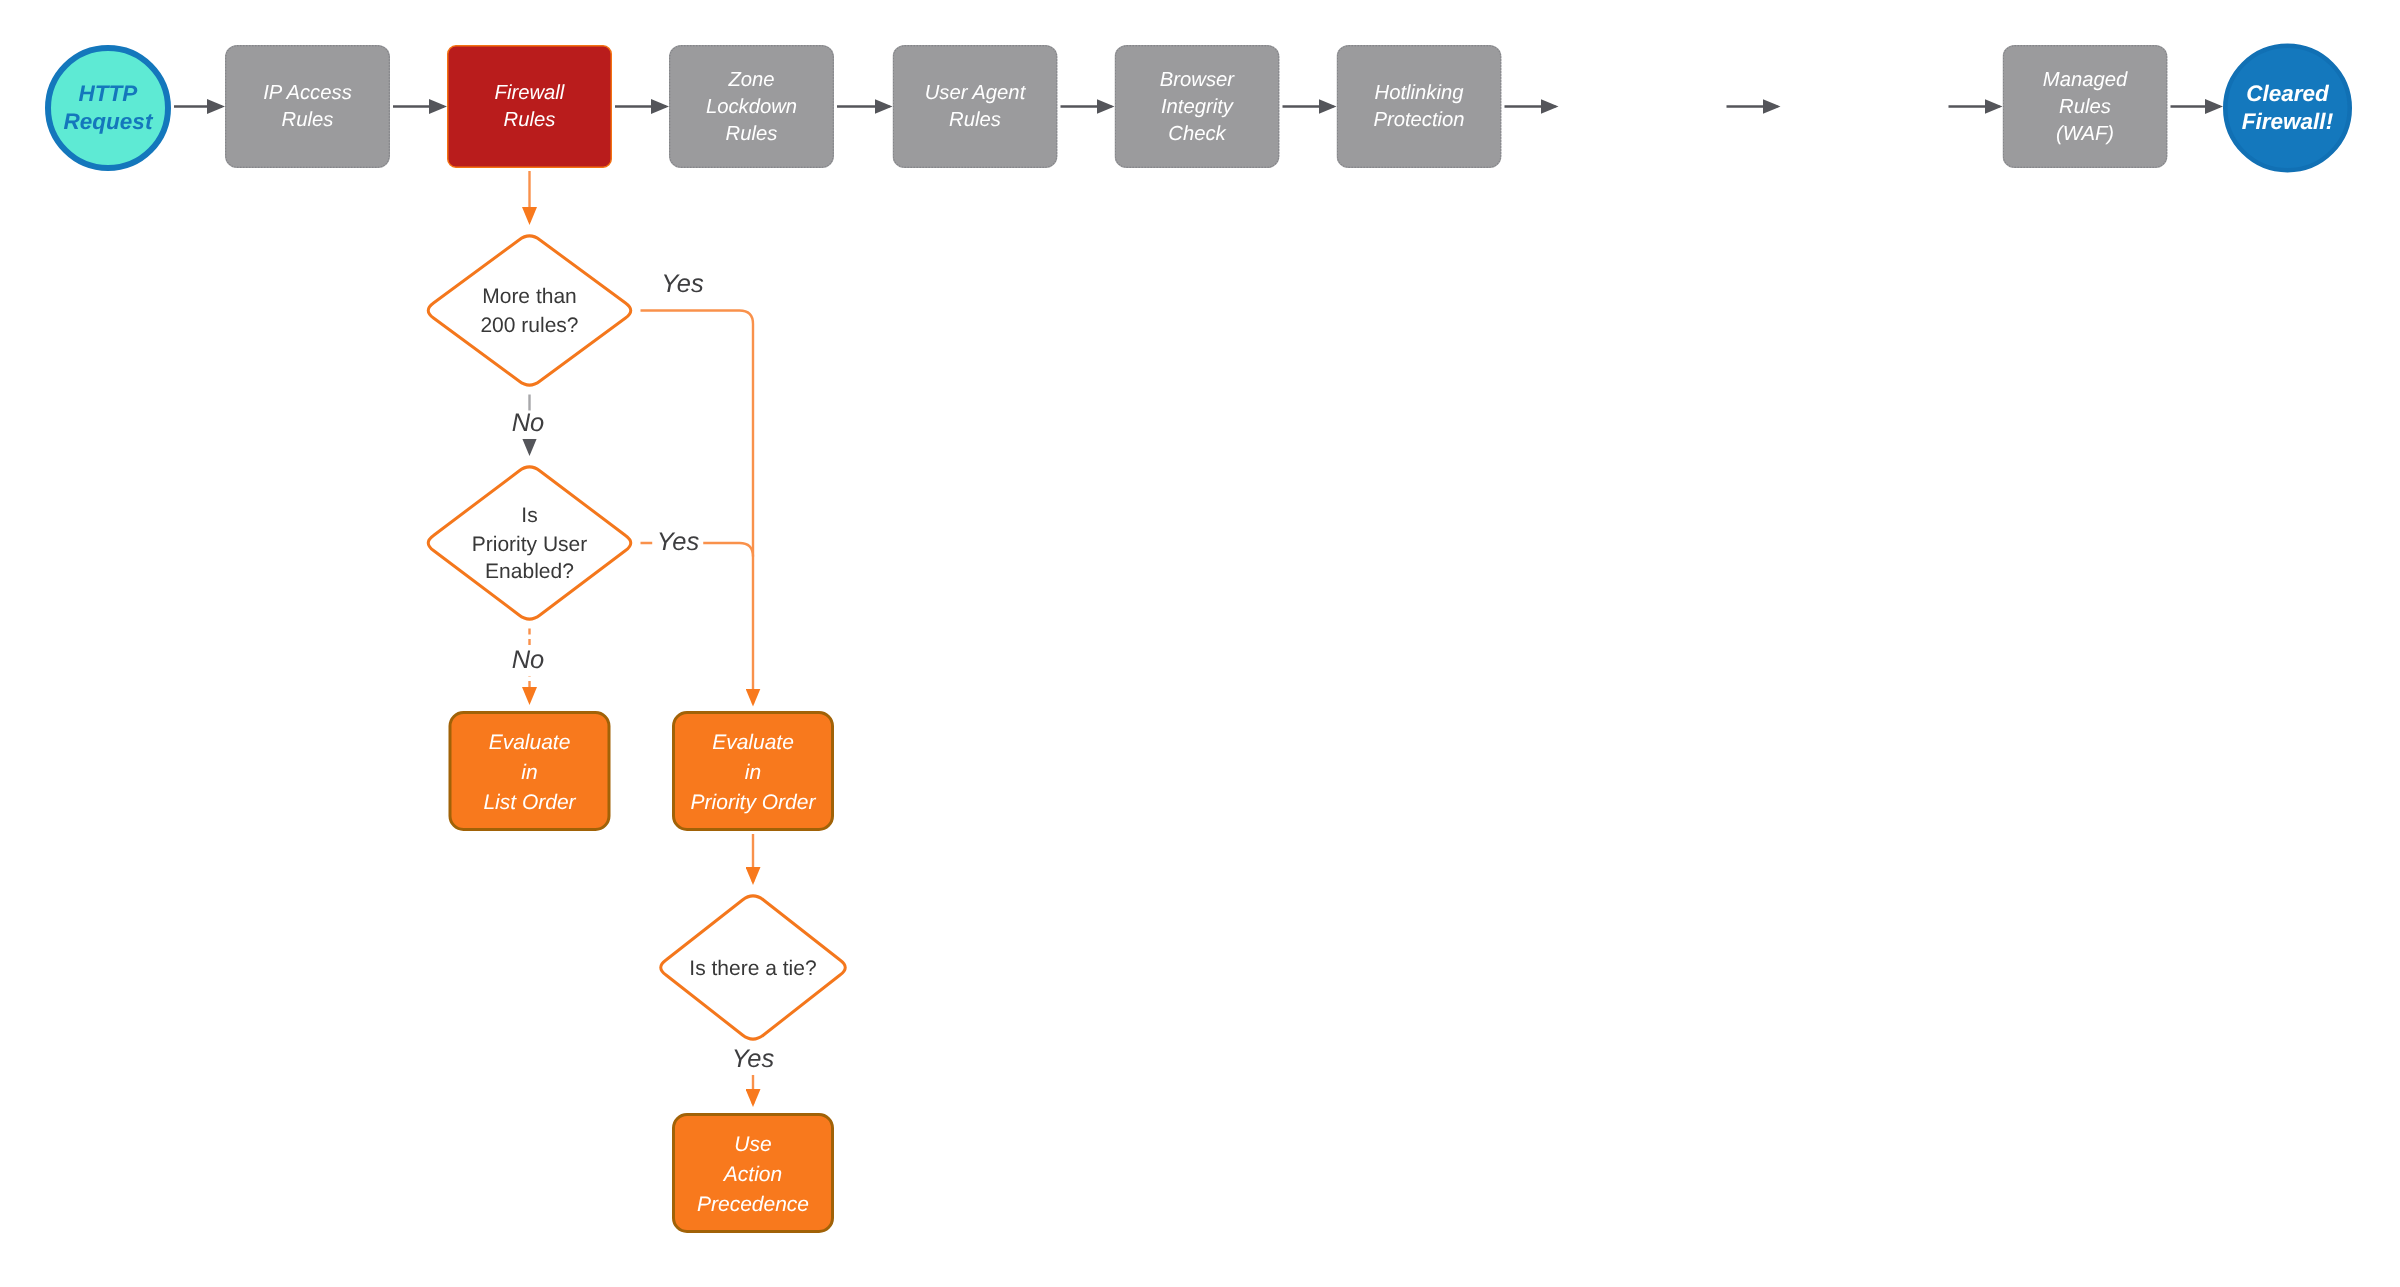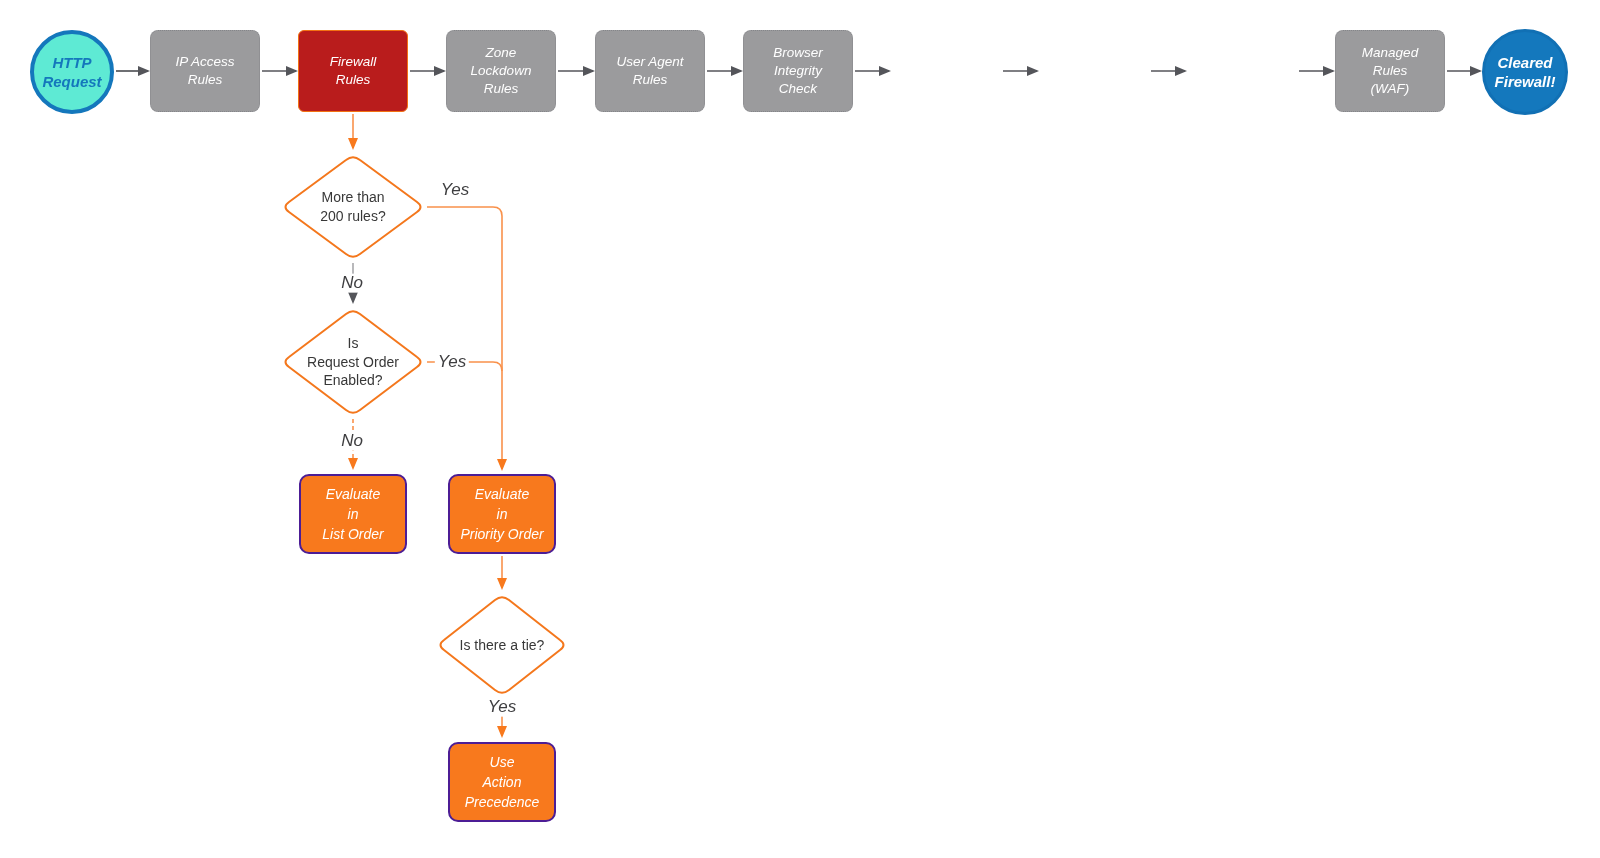--- a/index.html
+++ b/index.html
@@ -19,21 +19,21 @@
   }
   .stage.orange{background:#b91c1c;border:1px solid #F37113;border-radius:6px;}
   .circle{
     width:84px;height:84px;border-radius:50%;
     font-weight:bold;font-style:italic;font-size:15px;line-height:1.3;
   }
   .circle.start{background:#5eead4;border:4px solid #1477BC;color:#1477BC;}
   .circle.end{background:#1478BD;border:3px solid #1170B4;color:#ffffff;}
   .action{
     width:108px;height:80px;
-    background:#F8791D;border:2px solid #4c1d95;border-radius:10px;
+    background:#F8791D;border:2px solid #a16207;border-radius:10px;
     color:#ffffff;font-style:italic;font-size:14px;line-height:1.45;
   }
   .diamond{position:absolute;}
   .diamond svg{position:absolute;left:0;top:0;overflow:visible;}
   .diamond .dtext{
     position:absolute;left:0;top:0;right:0;bottom:0;
     display:flex;align-items:center;justify-content:center;
     text-align:center;white-space:pre-line;
     font-size:14px;color:#383838;line-height:1.35;
   }
@@ -92,41 +92,43 @@
   <div class="node stage orange" style="left:298px;">Firewall
 Rules</div>
   <div class="node stage" style="left:446px;">Zone
 Lockdown
 Rules</div>
   <div class="node stage" style="left:595px;">User Agent
 Rules</div>
   <div class="node stage" style="left:743px;">Browser
 Integrity
 Check</div>
+  <div class="node stage" style="left:891px;">Hotlinking
+Protection</div>
   <div class="node stage" style="left:1335px;">Managed
 Rules
 (WAF)</div>
 
   <div class="node circle end" style="left:1482px;top:29px;width:86px;height:86px;">Cleared
 Firewall!</div>
 
   <div class="diamond" style="left:280px;top:153px;width:146px;height:108px;">
     <svg width="146" height="108" viewBox="0 0 146 108">
       <path d="M 66,7 Q 73,1.5 80,7 L 137,49 Q 144,54 137,59 L 80,101 Q 73,106.5 66,101 L 9,59 Q 2,54 9,49 Z" fill="#ffffff" stroke="#F4771C" stroke-width="2" stroke-linejoin="round"></path>
     </svg>
     <div class="dtext">More than
 200 rules?</div>
   </div>
 
   <div class="diamond" style="left:280px;top:307px;width:146px;height:110px;">
     <svg width="146" height="110" viewBox="0 0 146 110">
       <path d="M 66,7 Q 73,1.5 80,7 L 137,50 Q 144,55 137,60 L 80,103 Q 73,108.5 66,103 L 9,60 Q 2,55 9,50 Z" fill="#ffffff" stroke="#F4771C" stroke-width="2" stroke-linejoin="round"></path>
     </svg>
     <div class="dtext">Is
-Request Order
+Priority User
 Enabled?</div>
   </div>
 
   <div class="node action" style="left:299px;top:474px;">Evaluate
 in
 List Order</div>
   <div class="node action" style="left:448px;top:474px;">Evaluate
 in
 Priority Order</div>
 

